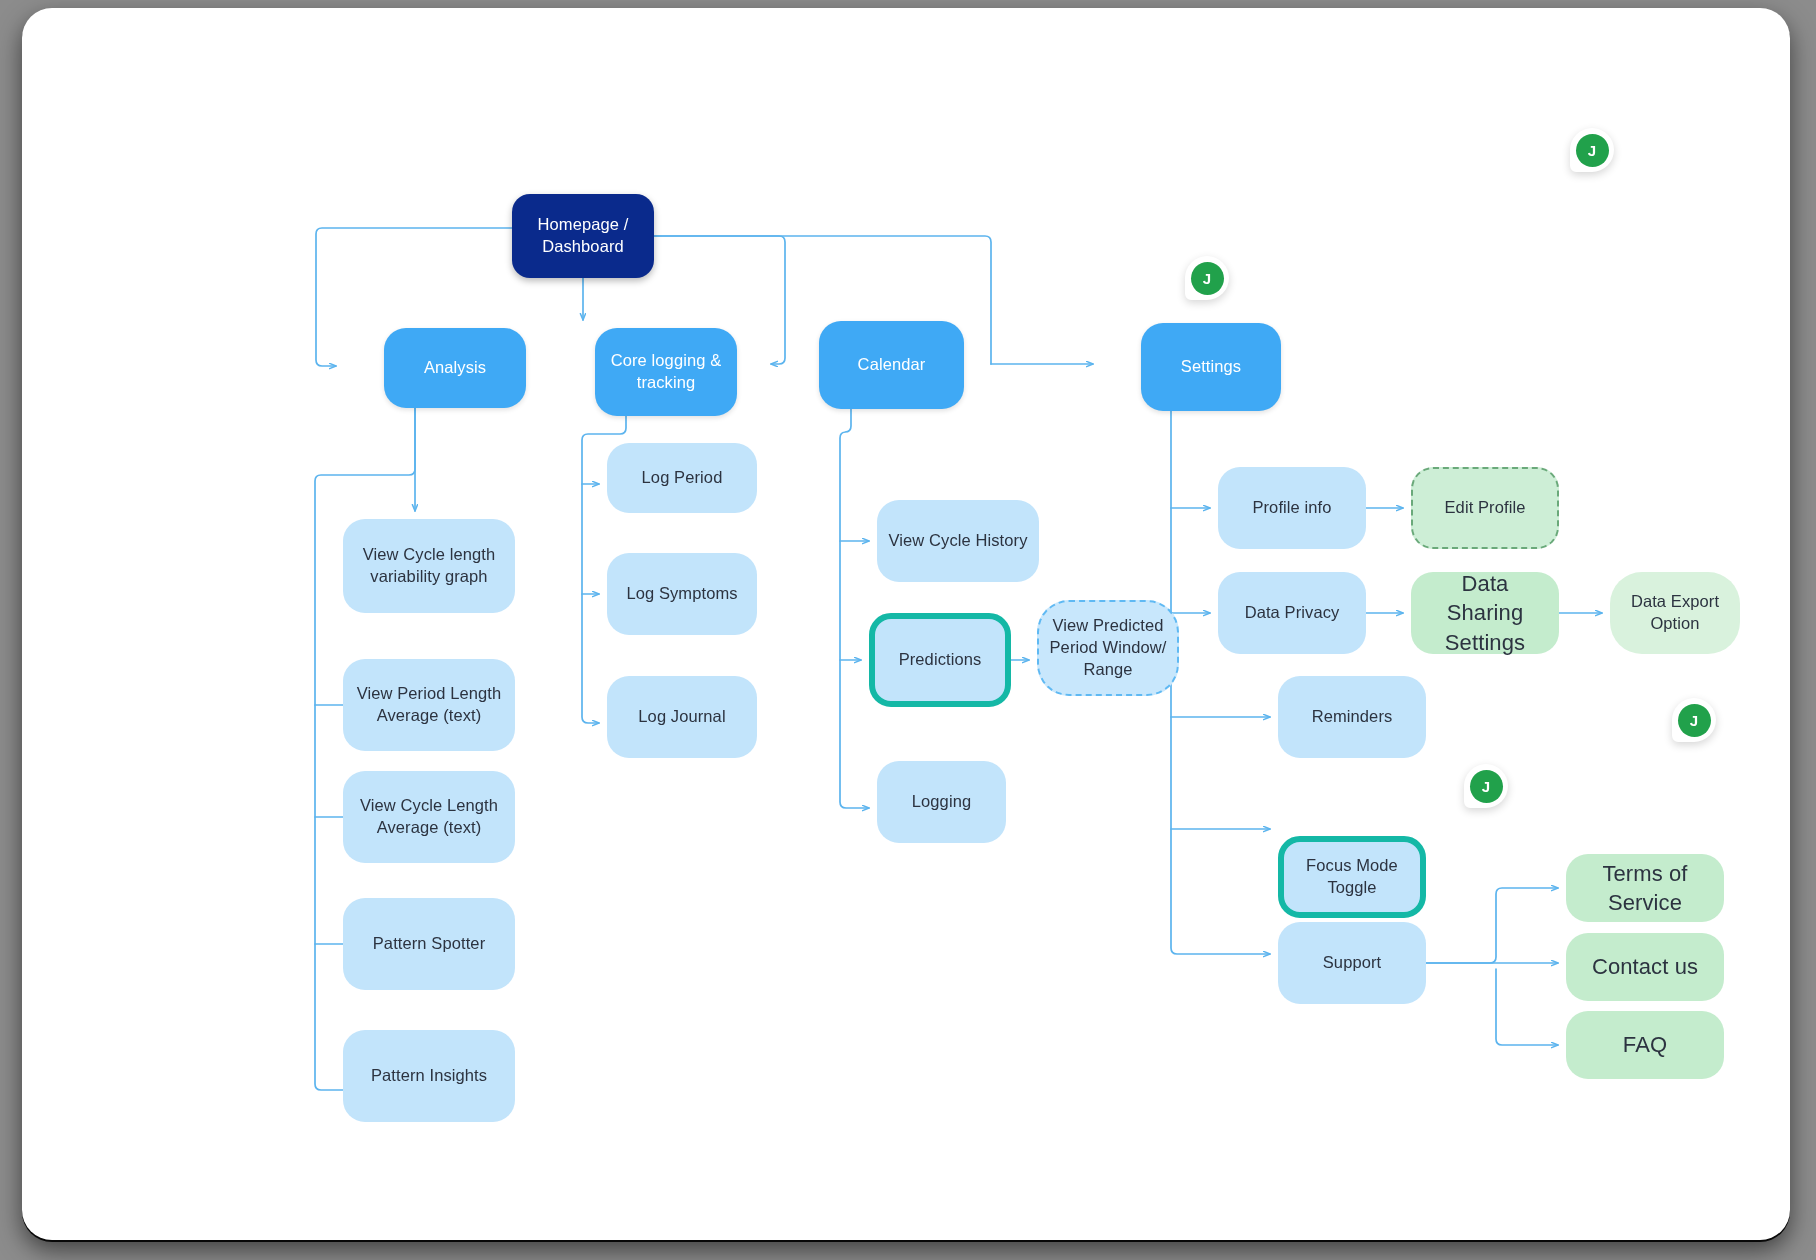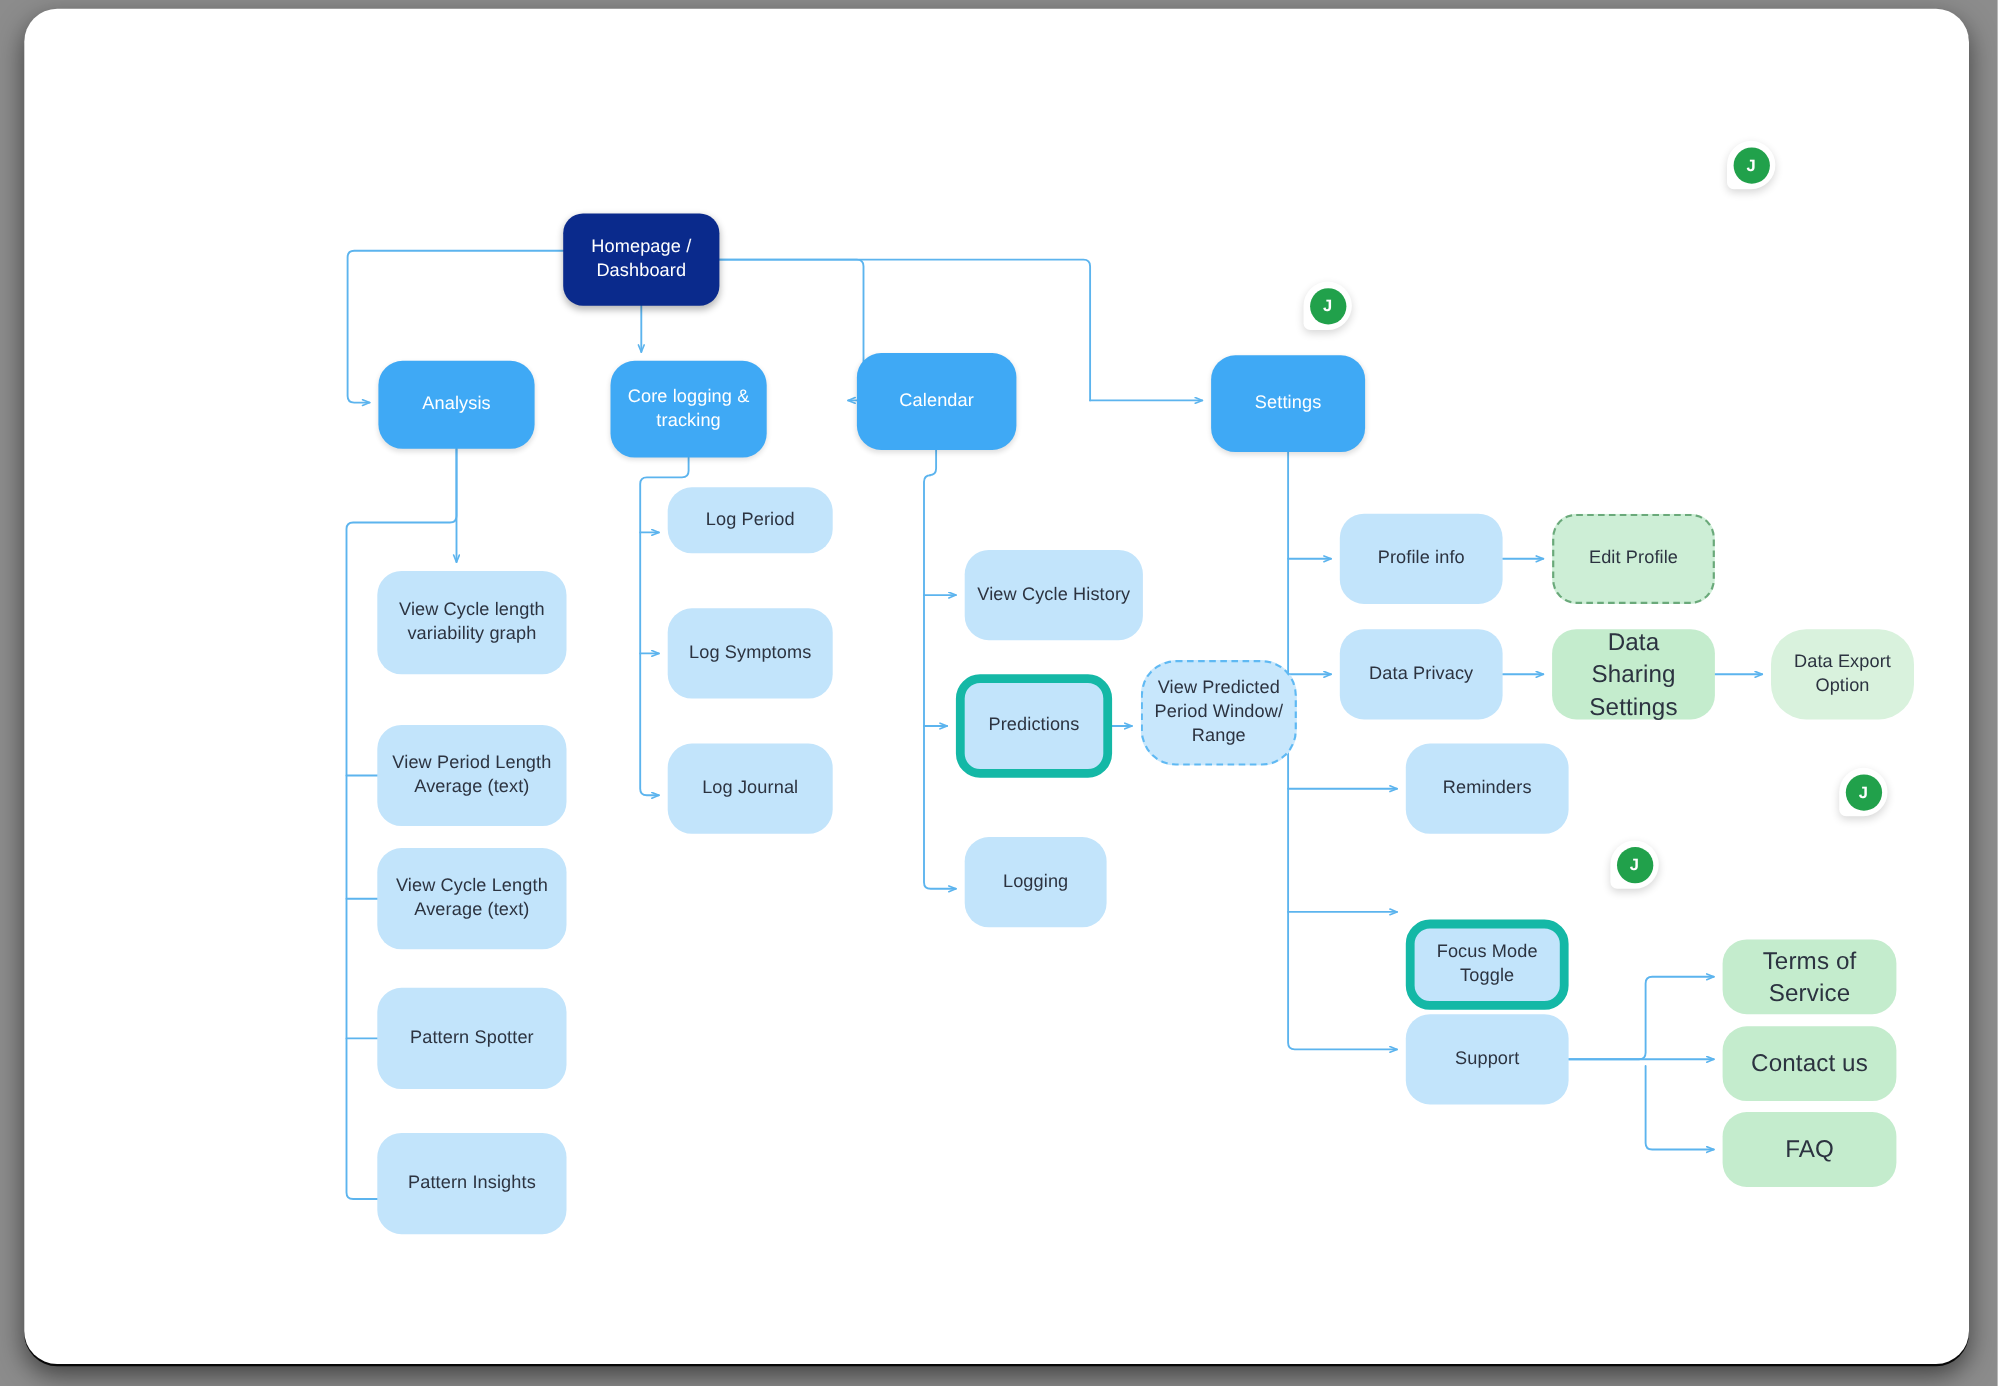--- a/index.html
+++ b/index.html
@@ -28,24 +28,24 @@
     box-sizing:border-box;
     border-radius:20px;
     line-height:1.32;
     padding:4px 10px;
     white-space:pre-line;
     letter-spacing:.1px;
   }
   .n-root{background:#0a2a8c;color:#ffffff;font-size:16.5px;border-radius:18px;
           box-shadow:0 3px 7px rgba(0,0,0,.28);}
   .n-l1{background:#3fa9f5;color:#ffffff;font-size:16.5px;border-radius:22px;
-        box-shadow:0 2px 5px rgba(0,0,0,.12);}
+        box-shadow:0 2px 5px rgba(0,0,0,.12);margin-left:40px;}
   .n-l2{background:#c2e4fb;color:#2c3340;font-size:16.5px;border-radius:22px;}
   .n-l2-sel{background:#c2e4fb;color:#2c3340;font-size:16.5px;border-radius:22px;
-            border:8px solid #14b8a6;}
+            border:6px solid #14b8a6;}
   .n-l2-dash{background:#c8e7fc;color:#2c3340;font-size:16.5px;border-radius:32px;
              border:2px dashed #5fb9f3;}
   .n-green{background:#c4eccd;color:#2c3340;font-size:22px;border-radius:22px;}
   .n-green-soft{background:#d9f2dd;color:#2c3340;font-size:16.5px;border-radius:32px;}
   .n-green-dash{background:#cdeed6;color:#2c3340;font-size:16.5px;border-radius:22px;
                 border:2px dashed #6aa97a;}
 
   .cursor{position:absolute;width:0;height:0;}
   .cursor .bub{
     position:absolute;left:0;top:0;
@@ -129,21 +129,21 @@
         <div class="node n-l1" style="left: 757px; top: 313px; width: 145px; height: 88px;">Calendar</div>
         <div class="node n-l1" style="left: 1079px; top: 315px; width: 140px; height: 88px;">Settings</div>
         <div class="node n-l2" style="left: 321px; top: 511px; width: 172px; height: 94px;">View Cycle length
 variability graph</div>
         <div class="node n-l2" style="left: 321px; top: 651px; width: 172px; height: 92px;">View Period Length
 Average (text)</div>
         <div class="node n-l2" style="left: 321px; top: 763px; width: 172px; height: 92px;">View Cycle Length
 Average (text)</div>
         <div class="node n-l2" style="left: 321px; top: 890px; width: 172px; height: 92px;">Pattern Spotter</div>
         <div class="node n-l2" style="left: 321px; top: 1022px; width: 172px; height: 92px;">Pattern Insights</div>
-        <div class="node n-l2" style="left: 585px; top: 435px; width: 150px; height: 60px;">Log Period</div>
+        <div class="node n-l2" style="left: 585px; top: 435px; width: 150px; height: 70px;">Log Period</div>
         <div class="node n-l2" style="left: 585px; top: 545px; width: 150px; height: 82px;">Log Symptoms</div>
         <div class="node n-l2" style="left: 585px; top: 668px; width: 150px; height: 82px;">Log Journal</div>
         <div class="node n-l2" style="left: 855px; top: 492px; width: 162px; height: 82px;">View Cycle History</div>
         <div class="node n-l2-sel" style="left: 847px; top: 605px; width: 142px; height: 94px;">Predictions</div>
         <div class="node n-l2-dash" style="left: 1015px; top: 592px; width: 142px; height: 96px;">View Predicted
 Period Window/
 Range</div>
         <div class="node n-l2" style="left: 855px; top: 753px; width: 129px; height: 82px;">Logging</div>
         <div class="node n-l2" style="left: 1196px; top: 459px; width: 148px; height: 82px;">Profile info</div>
         <div class="node n-green-dash" style="left: 1389px; top: 459px; width: 148px; height: 82px;">Edit Profile</div>

